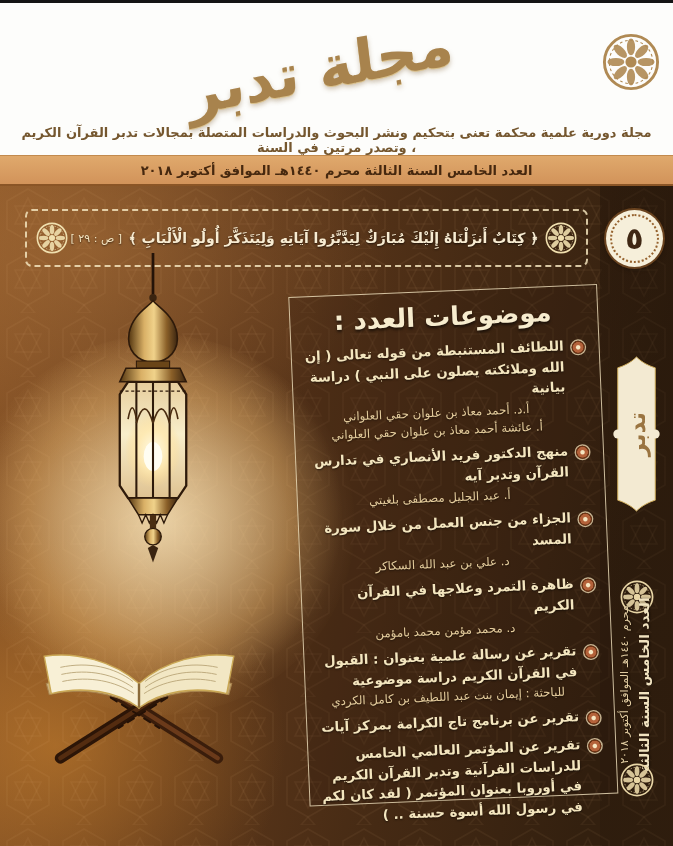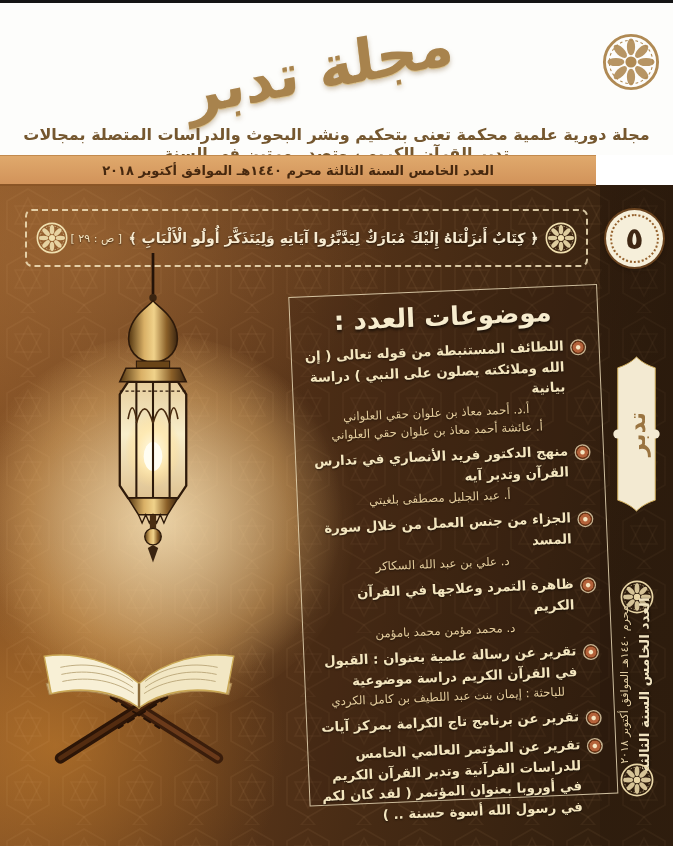--- a/index.html
+++ b/index.html
@@ -9,23 +9,23 @@
   .topline{position:absolute;left:0;top:0;width:673px;height:3px;background:#141414;z-index:9;}
   
   .header{position:absolute;left:0;top:3px;width:673px;height:152px;background:#fdfdfb;z-index:5;}
   .cal-title{position:absolute;left:150px;top:10px;width:340px;height:112px;
              display:flex;align-items:center;justify-content:center;
              transform:rotate(-11deg) skewX(-4deg);
              font-size:58px;font-weight:bold;color:#a8834d;
              text-shadow:0 1px 0 #d9c08c,0 3px 5px rgba(120,85,40,.35);}
   .medallion{position:absolute;left:602px;top:30px;width:58px;height:58px;color:#b08a54;}
   .subtitle{position:absolute;left:20px;top:122px;width:633px;text-align:center;
-            font-size:16px;font-weight:bold;color:#75572f;letter-spacing:.2px;}
-  
-  .band{position:absolute;left:0;top:155px;width:596px;height:28px;z-index:5;
+            font-size:13px;font-weight:bold;color:#75572f;letter-spacing:.2px;}
+  
+  .band{position:absolute;left:0;top:155px;width:673px;height:28px;z-index:5;
         background:linear-gradient(180deg,#e0a96c 0%,#d2935a 100%);
         border-top:1px solid #c28a4e;border-bottom:2px solid #8a5526;
         display:flex;align-items:center;justify-content:center;
         font-size:13px;font-weight:bold;color:#46280f;}
   
   .bodyarea{position:absolute;left:0;top:185px;width:673px;height:661px;overflow:hidden;
     background:
       radial-gradient(circle 240px at 160px 330px, rgba(255,228,180,.70), rgba(235,185,115,.30) 55%, transparent 76%),
       radial-gradient(ellipse 330px 300px at 55px 560px, rgba(213,138,48,.55), transparent 70%),
       radial-gradient(ellipse 420px 300px at 90px 60px, rgba(186,128,69,.40), transparent 72%),

